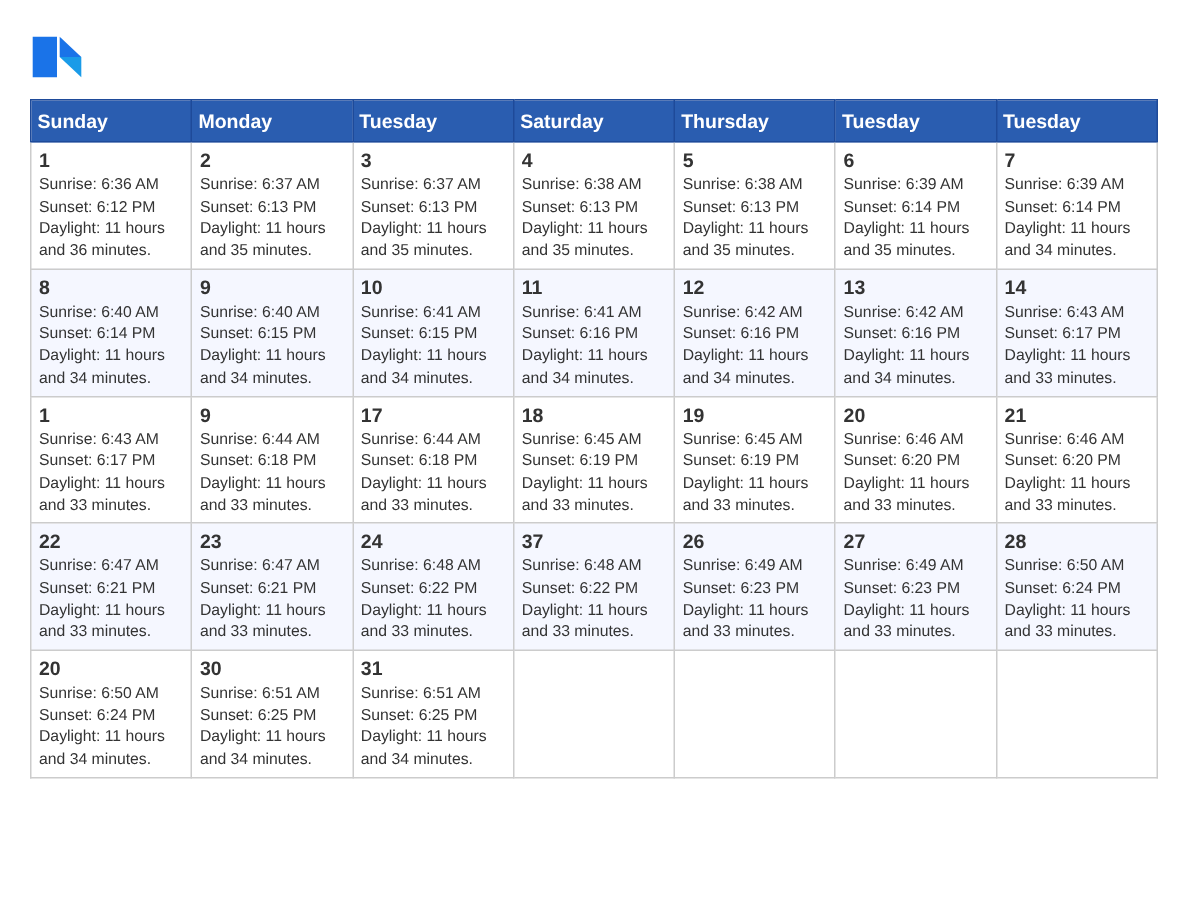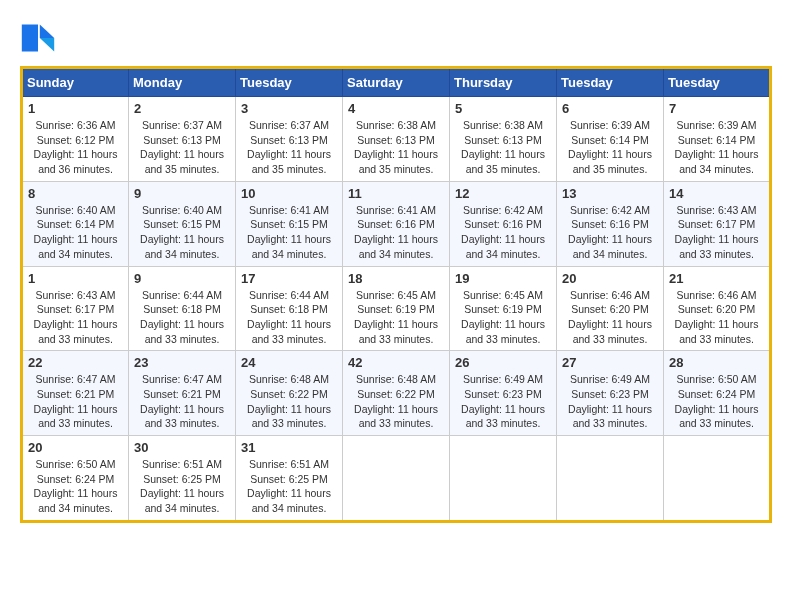--- a/index.html
+++ b/index.html
@@ -42,21 +42,21 @@
       font-weight: bold;
       color: #333;
     }
     .location-title {
       font-size: 16px;
       color: #555;
     }
     .calendar {
       width: 100%;
       border-collapse: collapse;
-      border: 3px solid #eab308;
+      border: 1px solid #eab308;
     }
     .calendar th {
       background: #2a5db0;
       color: #fff;
       font-size: 13px;
       font-weight: bold;
       padding: 6px 4px;
       text-align: left;
       border: 1px solid #1e4a99;
     }
@@ -75,21 +75,20 @@
     }
     .day-num {
       font-size: 13px;
       font-weight: bold;
       display: block;
       margin-bottom: 2px;
     }
     .day-info {
       line-height: 1.4;
       font-size: 10.5px;
-      text-align: center;
     }
     .empty-cell {
       background: #f9f9f9;
     }
   </style>
 </head>
 <body>
 
 <div class="header">
   <div class="logo">
@@ -220,21 +219,21 @@
         </td>
         <td>
           <span class="day-num">23</span>
 <div class="day-info">Sunrise: 6:47 AM<br>Sunset: 6:21 PM<br>Daylight: 11 hours and 33 minutes.</div>
         </td>
         <td>
           <span class="day-num">24</span>
 <div class="day-info">Sunrise: 6:48 AM<br>Sunset: 6:22 PM<br>Daylight: 11 hours and 33 minutes.</div>
         </td>
         <td>
-          <span class="day-num">42</span>
+          <span class="day-num">37</span>
 <div class="day-info">Sunrise: 6:48 AM<br>Sunset: 6:22 PM<br>Daylight: 11 hours and 33 minutes.</div>
         </td>
         <td>
           <span class="day-num">26</span>
 <div class="day-info">Sunrise: 6:49 AM<br>Sunset: 6:23 PM<br>Daylight: 11 hours and 33 minutes.</div>
         </td>
         <td>
           <span class="day-num">27</span>
 <div class="day-info">Sunrise: 6:49 AM<br>Sunset: 6:23 PM<br>Daylight: 11 hours and 33 minutes.</div>
         </td>

